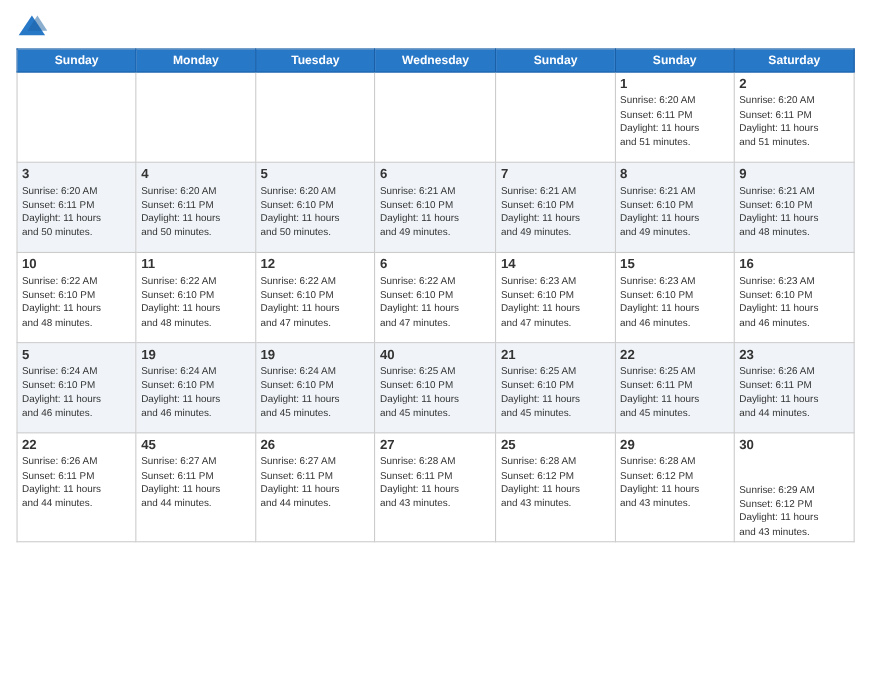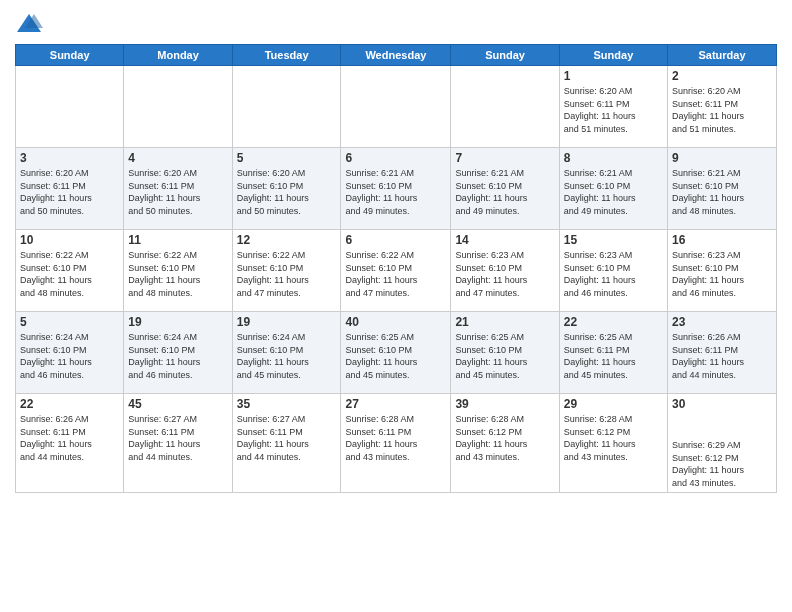--- a/index.html
+++ b/index.html
@@ -308,35 +308,35 @@
 and 44 minutes.</div>
           </td>
           <td>
             <span class="day-number">45</span>
             <div class="day-info" style="white-space: pre-line;">Sunrise: 6:27 AM
 Sunset: 6:11 PM
 Daylight: 11 hours
 and 44 minutes.</div>
           </td>
           <td>
-            <span class="day-number">35</span>
+            <span class="day-number">26</span>
             <div class="day-info" style="white-space: pre-line;">Sunrise: 6:27 AM
 Sunset: 6:11 PM
 Daylight: 11 hours
 and 44 minutes.</div>
           </td>
           <td>
             <span class="day-number">27</span>
             <div class="day-info" style="white-space: pre-line;">Sunrise: 6:28 AM
 Sunset: 6:11 PM
 Daylight: 11 hours
 and 43 minutes.</div>
           </td>
           <td>
-            <span class="day-number">39</span>
+            <span class="day-number">25</span>
             <div class="day-info" style="white-space: pre-line;">Sunrise: 6:28 AM
 Sunset: 6:12 PM
 Daylight: 11 hours
 and 43 minutes.</div>
           </td>
           <td>
             <span class="day-number">29</span>
             <div class="day-info" style="white-space: pre-line;">Sunrise: 6:28 AM
 Sunset: 6:12 PM
 Daylight: 11 hours

